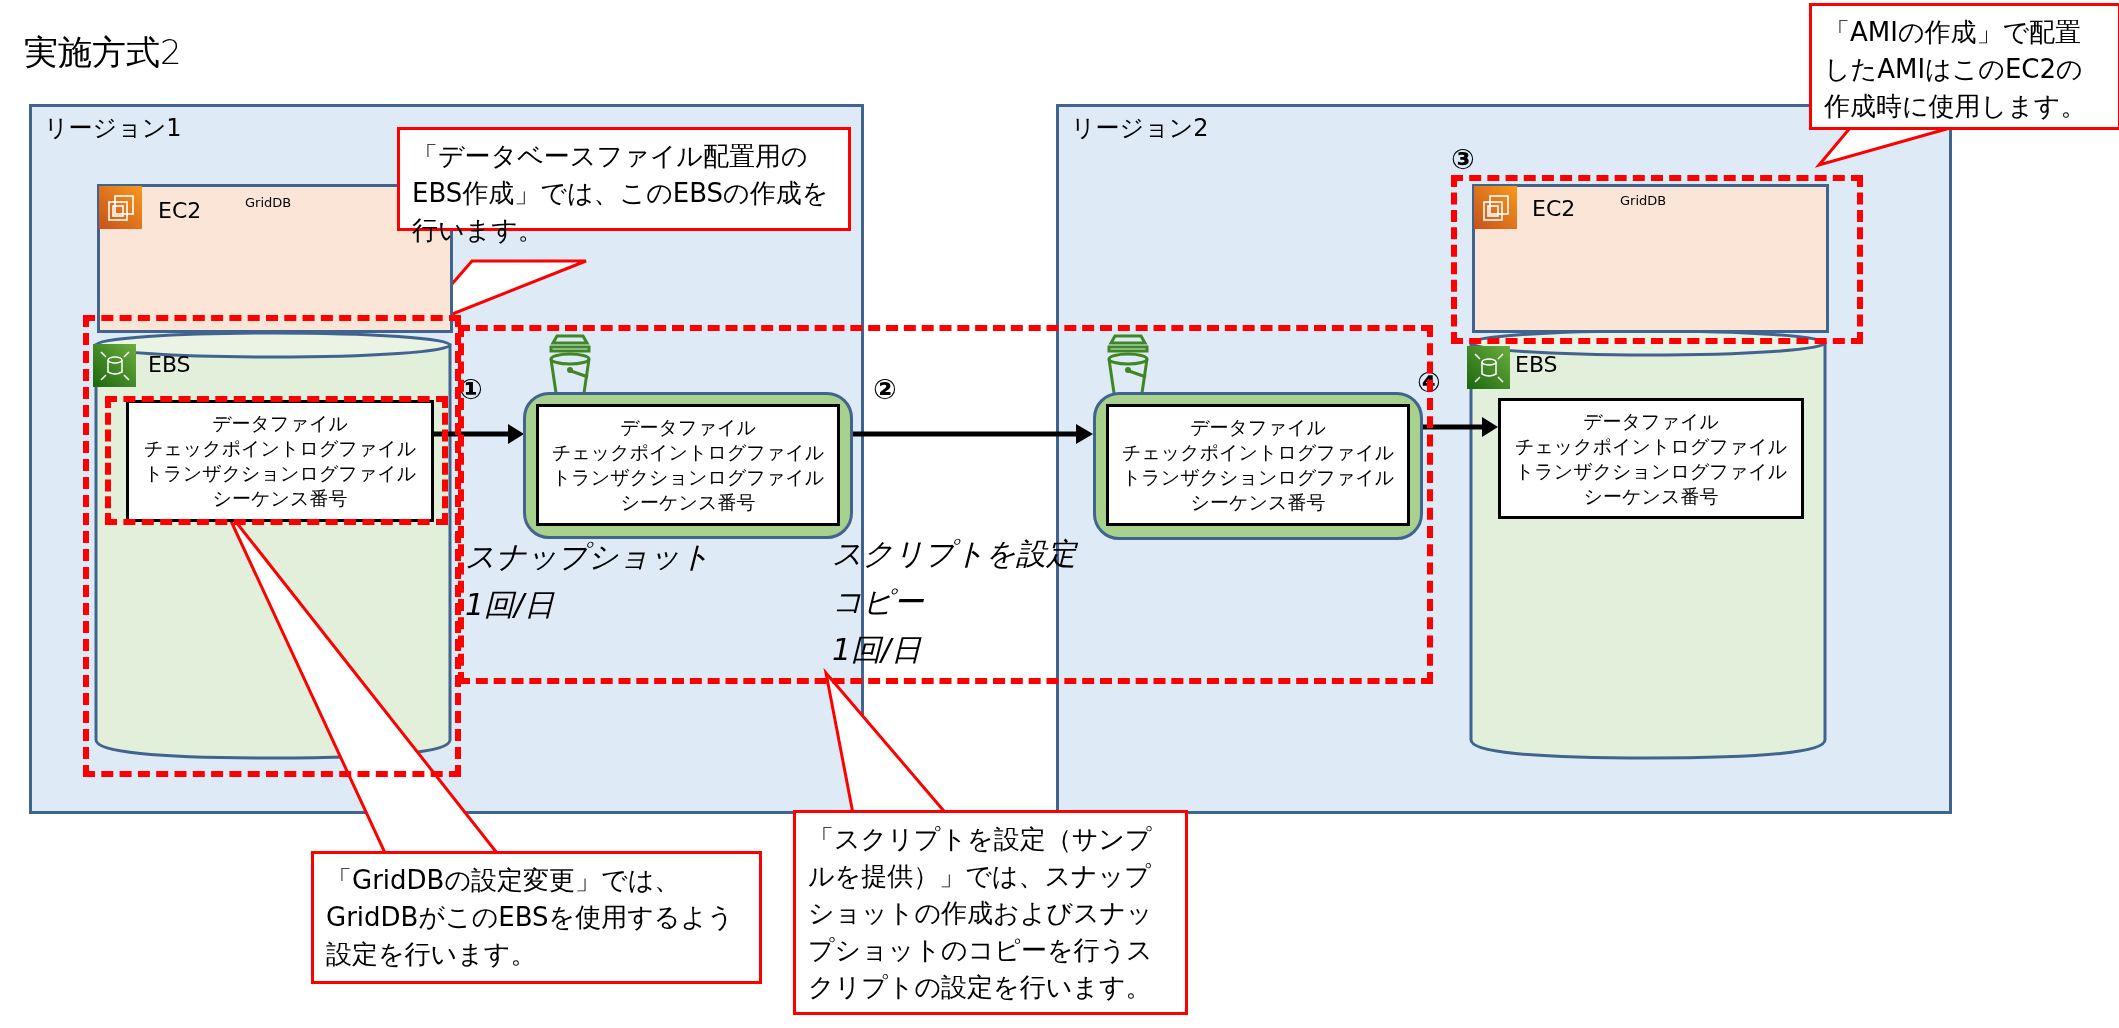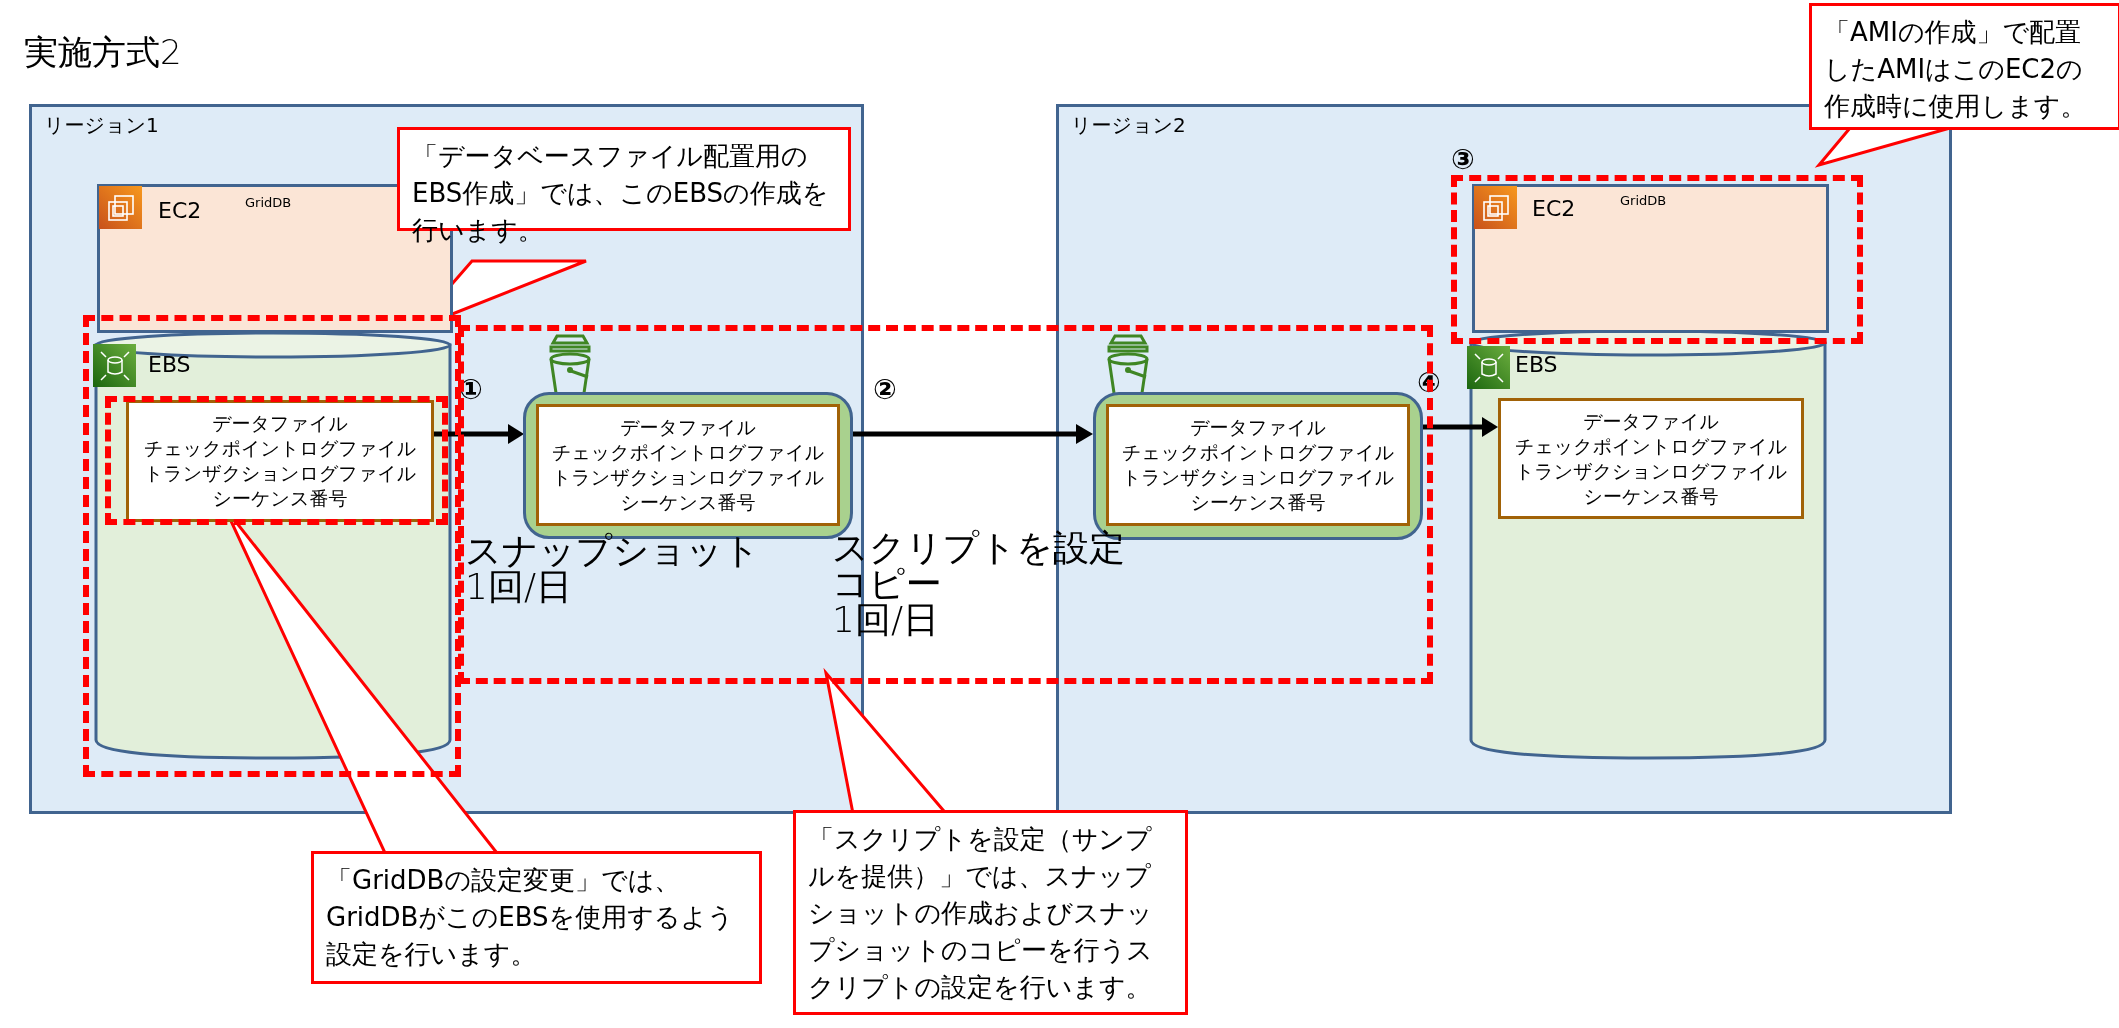--- a/index.html
+++ b/index.html
@@ -1,34 +1,34 @@
 <!DOCTYPE html>
 <html><head>
 <meta charset="utf-8">
 <style>
   html, body { margin:0; padding:0; background:#ffffff; }
   body { width:2119px; height:1028px; position:relative; overflow:hidden;
          font-family:"DejaVu Sans", "Liberation Sans", sans-serif; color:#000; }
   .abs { position:absolute; box-sizing:border-box; }
   .title { left:24px; top:30px; font-size:34px; font-weight:300; }
   .region { background:#deebf7; border:3px solid #41648f; }
-  .region-label { font-size:20px; }
+  .region-label { font-size:24px; }
   .ec2 { background:#fbe5d6; border:3px solid #41648f; }
   .icon-sq { width:43px; height:43px; display:flex; align-items:center; justify-content:center; }
   .ec2-icon { background:linear-gradient(225deg,#f7981d,#c8511b); }
   .ebs-icon { background:linear-gradient(225deg,#6cae3e,#1b660f); }
   .svc-label { font-size:22px; }
   .sub-label { font-size:13px; }
-  .filebox { background:#fff; border:3px solid #a16207; display:flex; flex-direction:column;
+  .filebox { background:#fff; border:3px solid #000000; display:flex; flex-direction:column;
              align-items:center; justify-content:center; font-size:19px; line-height:25px; text-align:center; }
   .snap { background:#a9d18e; border:3px solid #41648f; border-radius:26px; }
   .dash { border:6px dashed #ff0000; }
   .callout { background:#fff; border:3px solid #ff0000; font-size:26px; line-height:37px; padding:8px 12px; }
   .step { font-size:28px; font-weight:bold; }
-  .caption { font-size:36px; line-height:36px; font-weight:300; white-space:pre; }
+  .caption { font-size:30px; line-height:48px; font-weight:300; white-space:pre;font-style:italic; }
   svg.overlay { position:absolute; left:0; top:0; }
 </style>
 </head>
 <body>
 
 <div class="abs title">実施方式2</div>
 
 <div class="abs region" style="left:29px; top:104px; width:835px; height:710px;"></div>
 <div class="abs region-label" style="left:44px; top:112px;">リージョン1</div>
 

